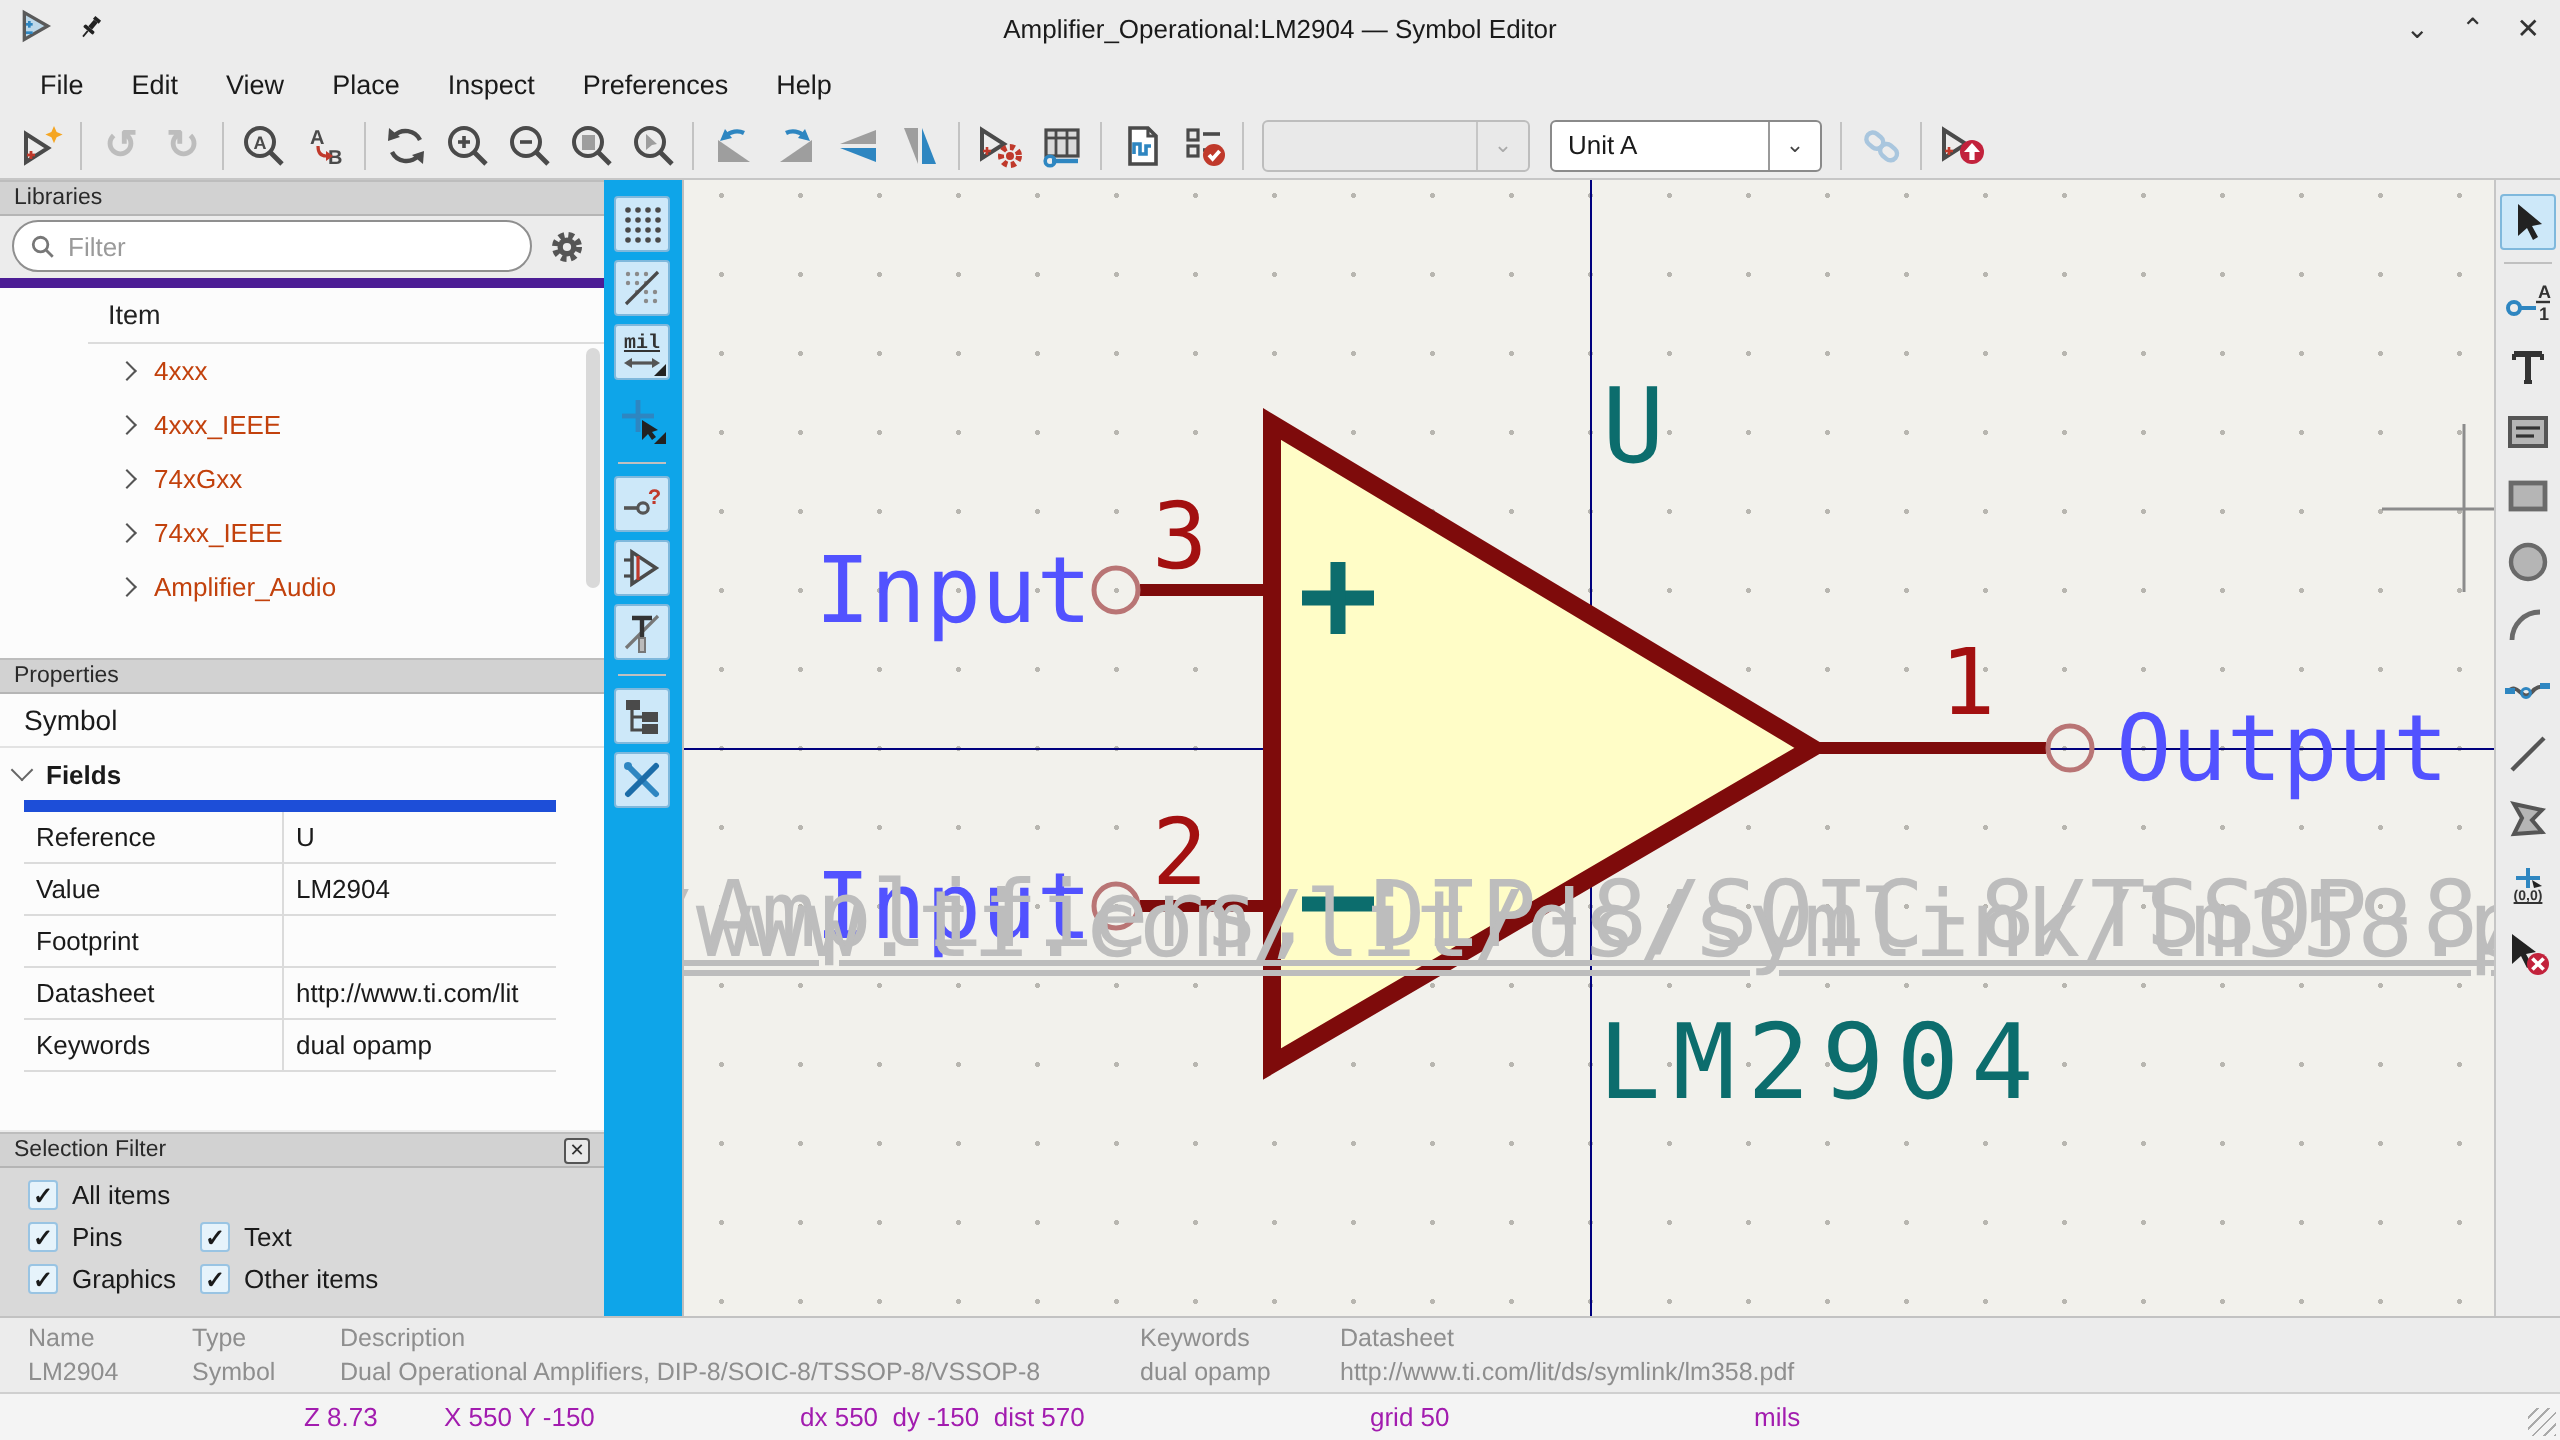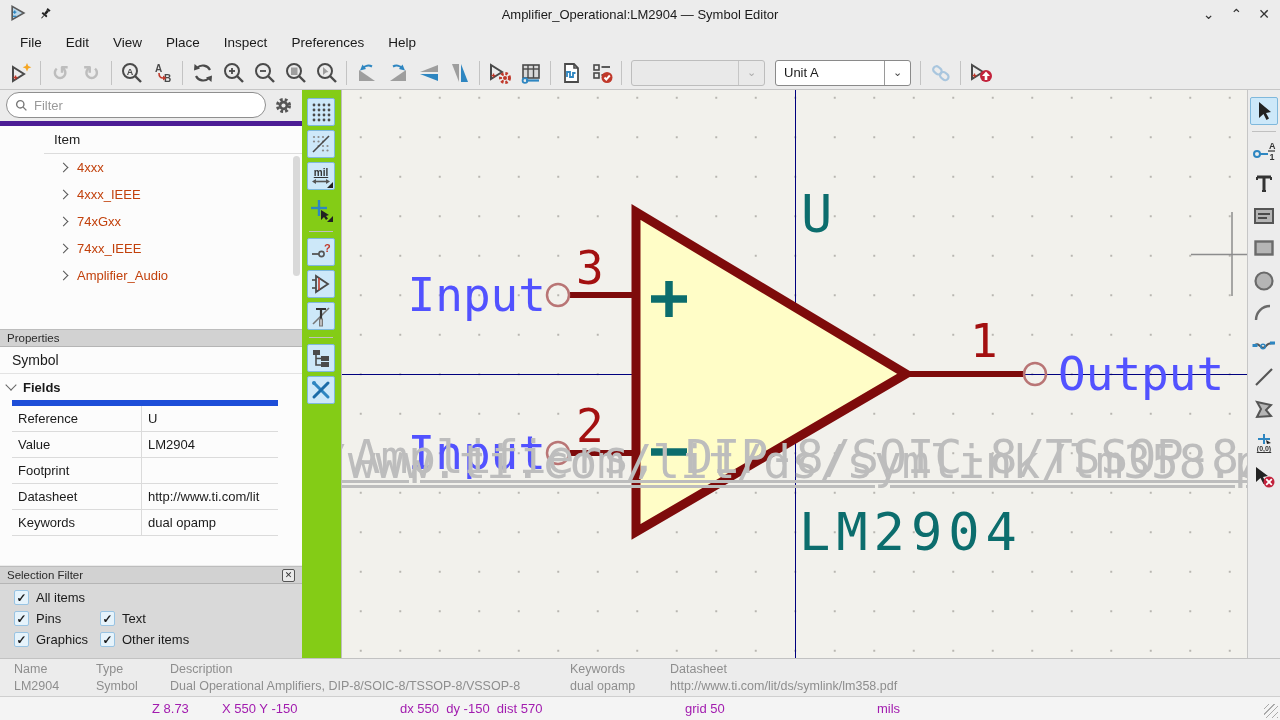--- a/index.html
+++ b/index.html
@@ -25,21 +25,21 @@
   .combo { height:26px; border:1px solid #8a8a8a; border-radius:3px; background:#fff; display:flex; align-items:center; font-size:13px; margin:0 5px; flex:0 0 auto; }
   .combo .val { padding:0 8px; flex:1; }
   .combo .arrow { width:26px; height:100%; border-left:1px solid #9a9a9a; display:flex; align-items:center; justify-content:center; color:#444; font-size:11px; }
   .combo.disabled { background:#e9e9e9; border-color:#bdbdbd; }
   .combo.disabled .arrow { color:#aaa; border-left-color:#c6c6c6; }
   .c1 { width:134px; } .c2 { width:136px; }
 
   
   .main { position:absolute; left:0; top:90px; width:1280px; height:568px; }
   .leftcol { position:absolute; left:0; top:0; width:302px; height:568px; background:#ececec; }
-  .minibar { position:absolute; left:302px; top:0; width:39px; height:568px; background:#84cc16; }
+  .minibar { position:absolute; left:302px; top:0; width:39px; height:568px; background:#0ea5e9;font-family:Liberation Mono, monospace; }
   .canvas { position:absolute; left:341px; top:0; width:906px; height:568px; background:#f2f1ec; overflow:hidden; border-left:1px solid #bdbdbd;
             background-image:radial-gradient(circle, #b8b6b0 1.2px, transparent 1.4px); background-size:39.5px 39.5px; background-position:-1px -12px; }
   .rightbar { position:absolute; left:1247px; top:0; width:33px; height:568px; background:#ececec; border-left:1px solid #c6c6c6; }
 
   
   .caption { height:18px; background:#d2d2d2; border-top:1px solid #bdbdbd; border-bottom:1px solid #b5b5b5; font-size:11.5px; color:#2a2a2a; display:flex; align-items:center; padding:0 7px; }
   .caption .sp { flex:1; }
   .closebox { width:13px; height:13px; border:1px solid #555; border-radius:2px; font-size:9px; line-height:11px; text-align:center; color:#333; background:#e9e9e9; }
 
   .lib-panel { position:absolute; left:0; top:0; width:302px; height:239px; overflow:hidden; }
@@ -302,20 +302,23 @@
           <rect x="16.7" y="15.5" width="2.6" height="4.5" fill="#fff"></rect>
         </svg>
     </div>
   </div>
 
   <div class="main">
 
     <div class="leftcol">
 
       <div class="lib-panel">
+        <div class="caption">
+          <span>Libraries</span>
+        </div>
         <div class="filter-row">
           <div class="filter-input">
             <svg width="13" height="13" viewBox="0 0 16 16">
                 <circle cx="6.5" cy="6.5" r="4.5" fill="none" stroke="#777" stroke-width="1.7"></circle>
                 <line x1="10" y1="10" x2="14" y2="14" stroke="#777" stroke-width="1.7"></line>
               </svg>
             <span class="ph">Filter</span>
           </div>
           <div class="gear-btn">
             <svg width="19" height="19" viewBox="0 0 24 24">

